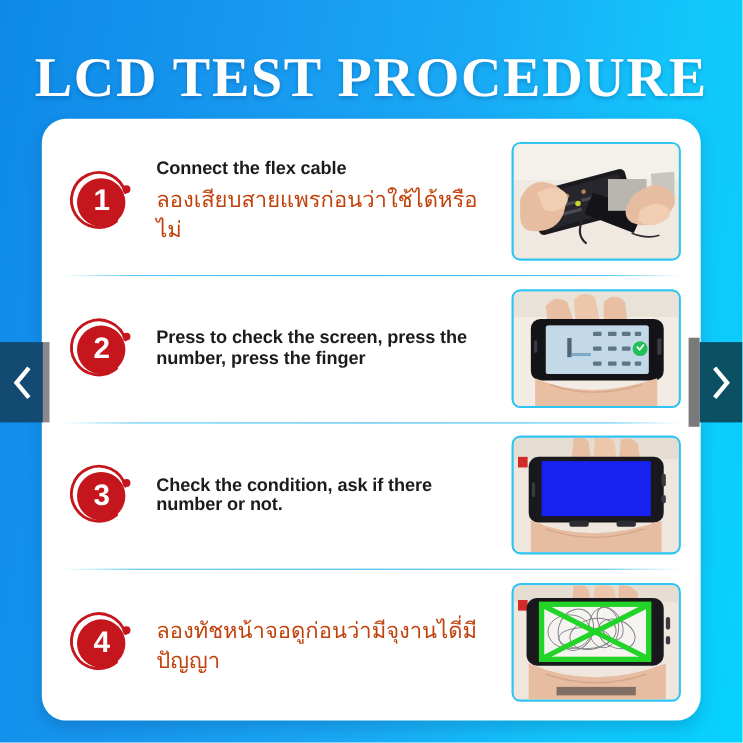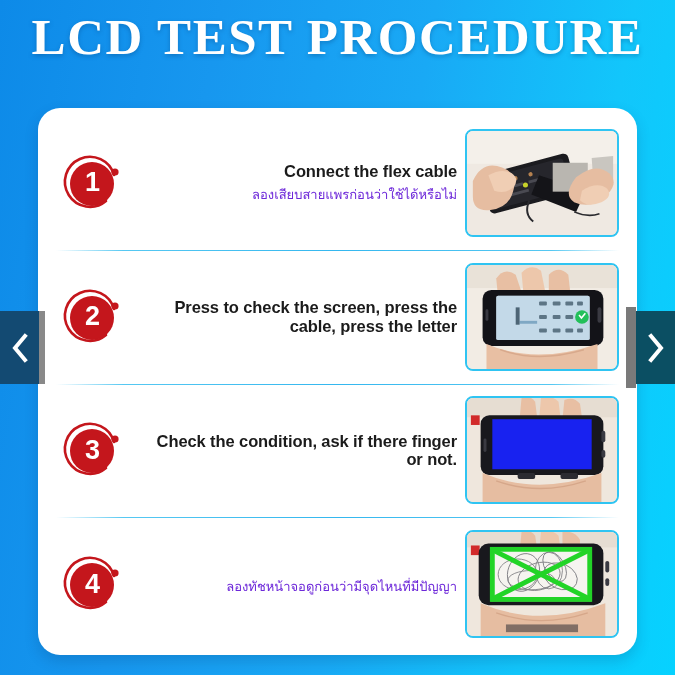--- a/index.html
+++ b/index.html
@@ -13,21 +13,21 @@
   body {
     font-family: "Liberation Sans", sans-serif;
     background: linear-gradient(100deg, #0d8ae8 0%, #1797ef 28%, #19a9f5 55%, #12c6fb 80%, #06d2ff 100%);
     position: relative;
   }
 
   
   .title-bar {
     height: 100px;
     display: flex;
-    align-items: flex-start;
+    align-items: flex-end;
     justify-content: center;
     padding-top: 8px;
   }
   .title {
     font-family: "Liberation Serif", "DejaVu Serif", serif;
     font-weight: bold;
     font-size: 51px;
     letter-spacing: 1.5px;
     color: #ffffff;
     text-shadow: 0 2px 4px rgba(0,60,120,0.35);
@@ -92,32 +92,31 @@
     font-family: "Liberation Sans", sans-serif;
     padding-left: 1px;
   }
 
   
   .step-text {
     flex: 1 1 auto;
     padding-left: 10px;
     padding-right: 8px;
     min-width: 0;
-    text-align: right;
   }
   .step-title {
     color: #1b1b1b;
     font-weight: bold;
     font-size: 16.5px;
     line-height: 1.12;
     letter-spacing: -0.1px;
   }
   .step-sub {
-    color: #6d28d9;
-    font-size: 13px;
+    color: #c2410c;
+    font-size: 20px;
     line-height: 1.35;
     margin-top: 5px;
     font-family: "DejaVu Sans", "Liberation Sans", sans-serif;
   }
 
   
   .photo {
     width: 154px;
     min-width: 154px;
     height: 108px;
@@ -211,21 +210,21 @@
   <div class="step-row">
     <div class="badge-wrap">
       <svg class="badge-svg" width="70" height="64" viewBox="0 0 70 64">
         <circle cx="32" cy="33" r="22" fill="#c4161c"></circle>
         <path d="M54 24 A25 25 0 1 0 46 50" fill="none" stroke="#c4161c" stroke-width="2.6" stroke-linecap="round"></path>
         <circle cx="55" cy="21" r="3.6" fill="#c4161c"></circle>
       </svg>
       <div class="badge-num">2</div>
     </div>
     <div class="step-text">
-      <div class="step-title">Press to check the screen, press the cable, press the letter</div>
+      <div class="step-title">Press to check the screen, press the number, press the finger</div>
     </div>
     <div class="photo">
       <svg viewBox="0 0 154 108" preserveAspectRatio="none">
         <rect x="0" y="0" width="154" height="108" fill="#f2ece4"></rect>
         <rect x="0" y="0" width="154" height="24" fill="#e9e2d8"></rect>
         <path d="M30 14 q8 -12 20 -4 l6 18 -24 6 Z" fill="#e8bfa3"></path>
         <path d="M56 8 q10 -10 20 -2 l4 20 -22 4 Z" fill="#edc7ab"></path>
         <path d="M84 10 q10 -10 20 0 l2 18 -22 4 Z" fill="#e8bfa3"></path>
         <rect x="16" y="26" width="124" height="58" rx="9" fill="#131318"></rect>
         <rect x="30" y="32" width="96" height="46" rx="2" fill="#cfe0ec"></rect>
@@ -258,21 +257,21 @@
   <div class="step-row">
     <div class="badge-wrap">
       <svg class="badge-svg" width="70" height="64" viewBox="0 0 70 64">
         <circle cx="32" cy="33" r="22" fill="#c4161c"></circle>
         <path d="M54 24 A25 25 0 1 0 46 50" fill="none" stroke="#c4161c" stroke-width="2.6" stroke-linecap="round"></path>
         <circle cx="55" cy="21" r="3.6" fill="#c4161c"></circle>
       </svg>
       <div class="badge-num">3</div>
     </div>
     <div class="step-text">
-      <div class="step-title">Check the condition, ask if there finger or not.</div>
+      <div class="step-title">Check the condition, ask if there number or not.</div>
     </div>
     <div class="photo">
       <svg viewBox="0 0 154 108" preserveAspectRatio="none">
         <rect x="0" y="0" width="154" height="108" fill="#efe7dd"></rect>
         <rect x="0" y="0" width="154" height="20" fill="#e6ddd2"></rect>
         <path d="M56 0 q8 -4 14 4 l2 16 -18 2 Z" fill="#e8bfa3"></path>
         <path d="M76 0 q10 -4 18 4 l2 16 -22 2 Z" fill="#edc7ab"></path>
         <path d="M100 2 q10 -4 16 4 l2 14 -20 2 Z" fill="#e8bfa3"></path>
         <rect x="4" y="18" width="9" height="10" fill="#d12a2a"></rect>
         <rect x="14" y="18" width="126" height="62" rx="9" fill="#18181d"></rect>
@@ -291,21 +290,21 @@
   <div class="step-row">
     <div class="badge-wrap">
       <svg class="badge-svg" width="70" height="64" viewBox="0 0 70 64">
         <circle cx="32" cy="33" r="22" fill="#c4161c"></circle>
         <path d="M54 24 A25 25 0 1 0 46 50" fill="none" stroke="#c4161c" stroke-width="2.6" stroke-linecap="round"></path>
         <circle cx="55" cy="21" r="3.6" fill="#c4161c"></circle>
       </svg>
       <div class="badge-num">4</div>
     </div>
     <div class="step-text">
-      <div class="step-sub">ลองทัชหน้าจอดูก่อนว่ามีจุดไหนที่มีปัญญา</div>
+      <div class="step-sub">ลองทัชหน้าจอดูก่อนว่ามีจุงานไดี่มีปัญญา</div>
     </div>
     <div class="photo">
       <svg viewBox="0 0 154 108" preserveAspectRatio="none">
         <rect x="0" y="0" width="154" height="108" fill="#efe7dd"></rect>
         <rect x="0" y="0" width="154" height="16" fill="#e6ddd2"></rect>
         <path d="M56 0 q8 -4 14 4 l2 14 -18 2 Z" fill="#e8bfa3"></path>
         <path d="M76 0 q10 -4 18 4 l2 14 -22 2 Z" fill="#edc7ab"></path>
         <path d="M98 0 q12 -2 18 8 l0 30 -18 -6 Z" fill="#e8bfa3"></path>
         <rect x="4" y="14" width="9" height="10" fill="#d12a2a"></rect>
         <rect x="12" y="12" width="128" height="64" rx="10" fill="#18181d"></rect>

